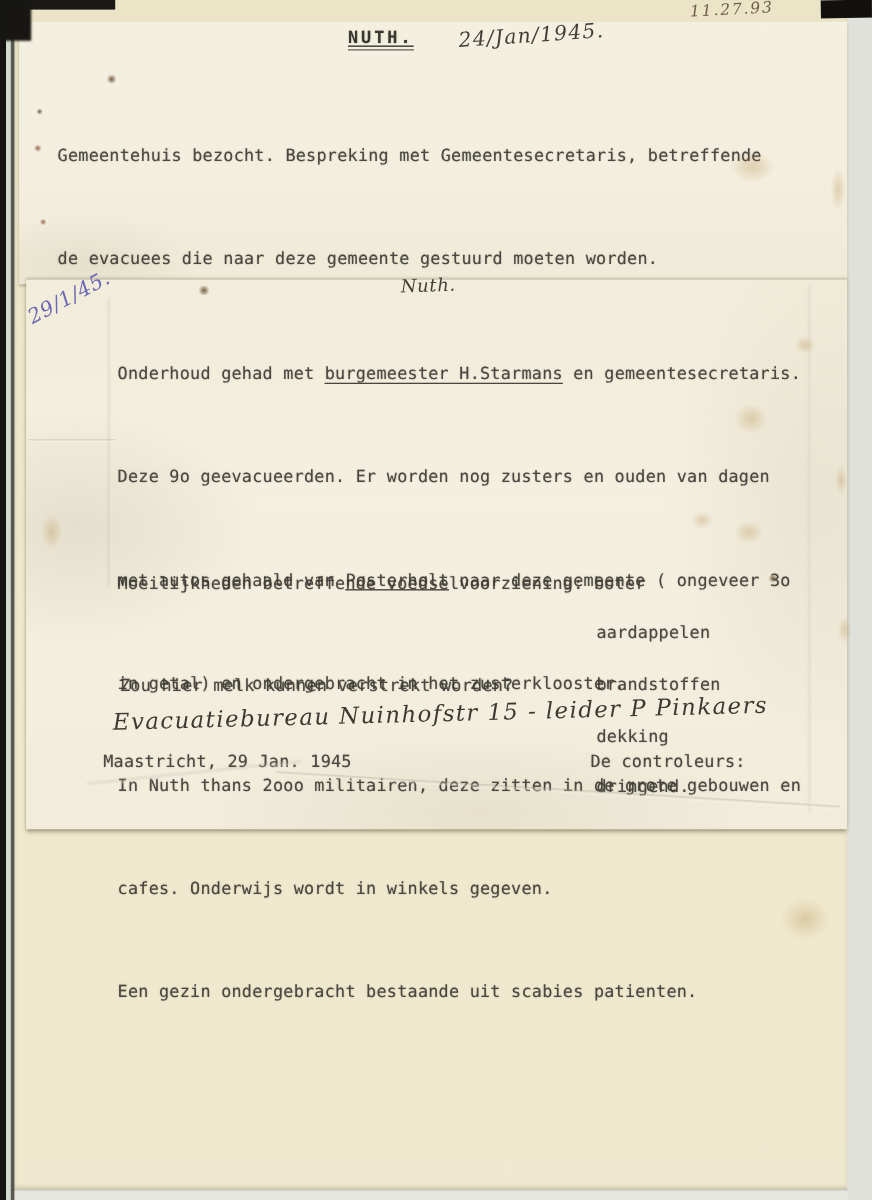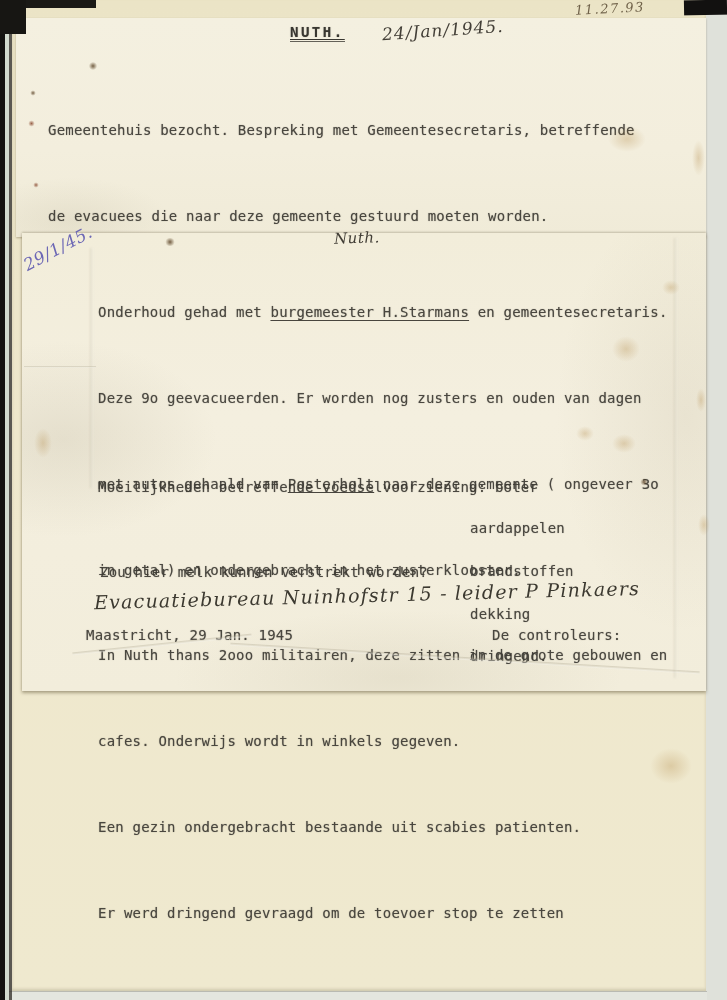--- a/index.html
+++ b/index.html
@@ -116,25 +116,24 @@
   <div class="hw hw-blue" style="left:-2px;top:24px;">29/1/45.</div>
 
   <div class="typed lines-main" style="left:76px;top:8px;">
     <div><span>Onderhoud gehad met </span><span class="u">burgemeester H.Starmans</span><span> en gemeentesecretaris.</span></div>
     <div>Deze 9o geevacueerden. Er worden nog zusters en ouden van dagen</div>
     <div><span>met autos gehaald van </span><span class="u">Posterholt</span><span> naar deze gemeente ( ongeveer 3o</span></div>
     <div>in getal) en ondergebracht in het zusterklooster.</div>
     <div>In Nuth thans 2ooo militairen, deze zitten in de grote gebouwen en</div>
     <div>cafes. Onderwijs wordt in winkels gegeven.</div>
     <div>Een gezin ondergebracht bestaande uit scabies patienten.</div>
-    <div>Er werd dringend gevraagd om de toevoer stop te zetten</div>
   </div>
 
   <div class="typed" style="left:76px;top:246px;">Moeilijkheden betreffende voedselvoorziening: boter</div>
-  <div class="typed lines-list" style="left:448px;top:260px;">
+  <div class="typed lines-list" style="left:475px;top:260px;">
     <div>aardappelen</div>
     <div>brandstoffen</div>
     <div>dekking</div>
     <div>dringend.</div>
   </div>
 
   <div class="typed" style="left:78px;top:331px;">Zou hier melk kunnen verstrekt worden?</div>
 
   <div class="hw hw-sig" style="left:72px;top:351px;">Evacuatiebureau Nuinhofstr 15 - leider P Pinkaers</div>
 

